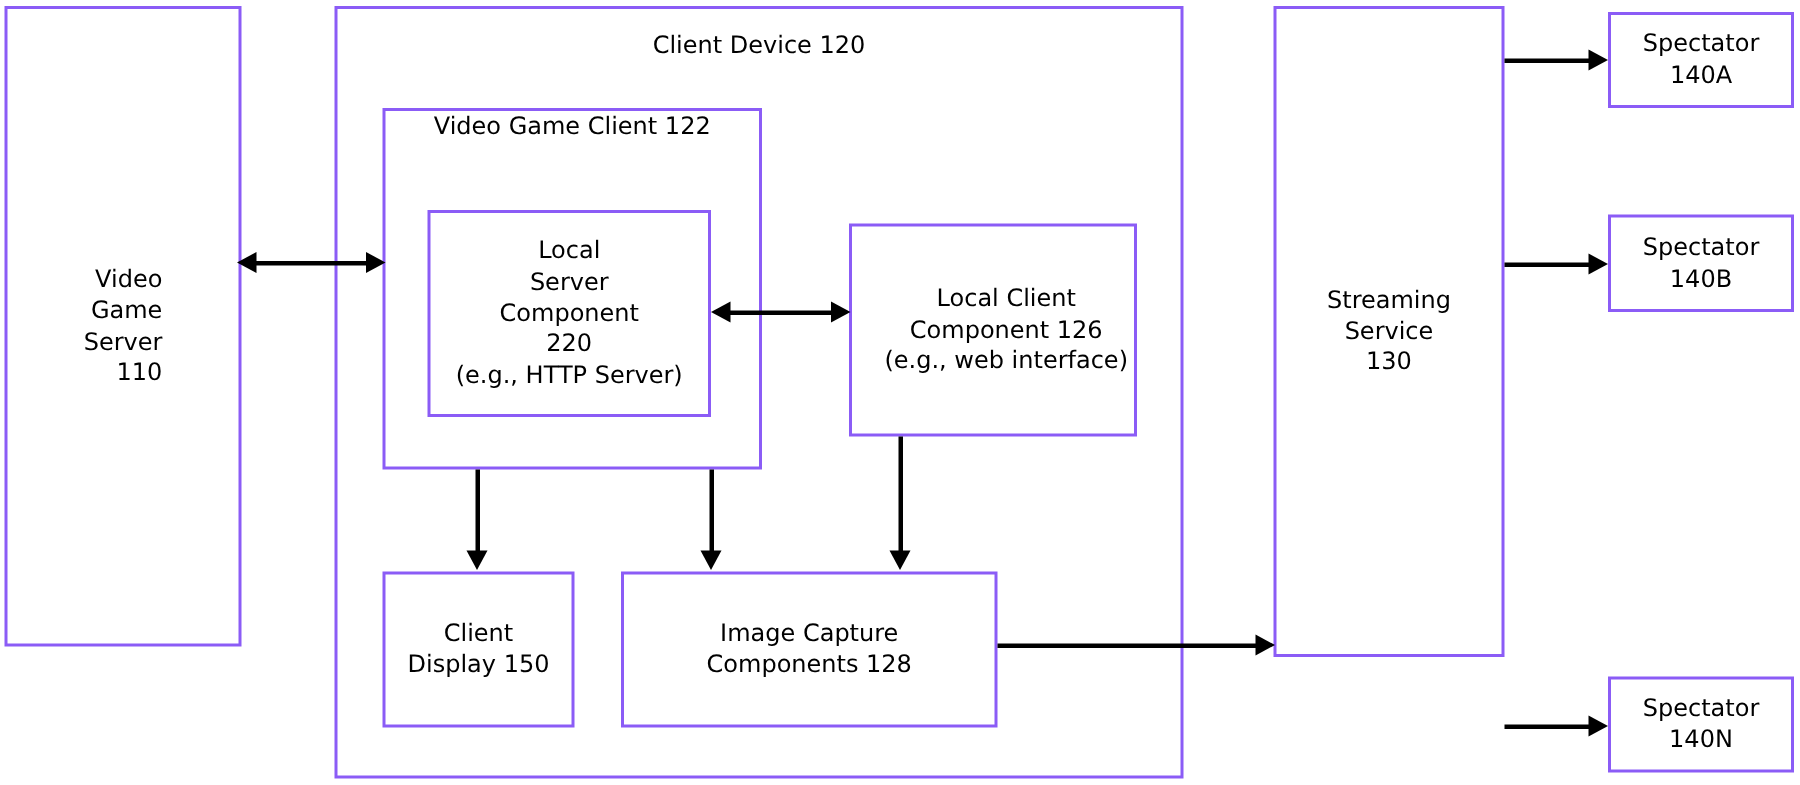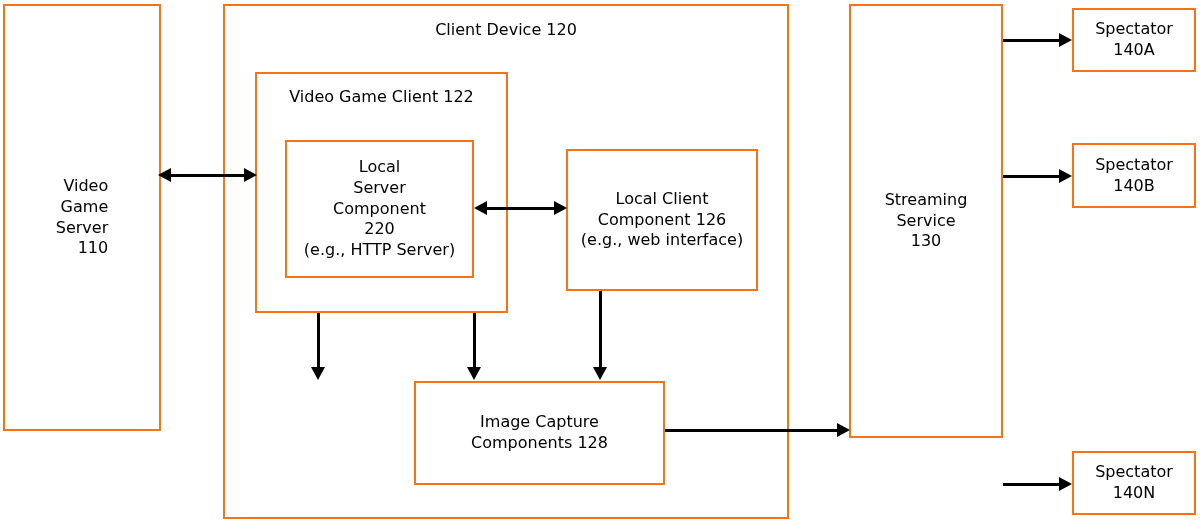--- a/index.html
+++ b/index.html
@@ -14,21 +14,21 @@
   #diagram {
     position: relative;
     width: 1200px;
     height: 523px;
     background: #ffffff;
     overflow: hidden;
   }
   .box {
     position: absolute;
     box-sizing: border-box;
-    border: 2px solid #f97316;
+    border: 2px solid #8b5cf6;
     background: #ffffff;
     display: flex;
     align-items: center;
     justify-content: center;
     text-align: center;
     color: #000000;
     line-height: 1.30;
   }
   .box.top-label {
     align-items: flex-start;
@@ -84,37 +84,41 @@
 Game
 Server
 110</span>
   </div>
 
   <div class="box container top-label" style="left:223px; top:4px; width:566px; height:515px;">
     <span class="label" style="margin-top:14px;">Client Device 120</span>
   </div>
 
   <div class="box container top-label" style="left:255px; top:72px; width:253px; height:241px;">
-    <span class="label" style="margin-top:13px;">Video Game Client 122</span>
+    <span class="label" style="">Video Game Client 122</span>
   </div>
 
   <div class="box" style="left:285px; top:140px; width:189px; height:138px;">
     <span class="label">Local
 Server
 Component
 220
 (e.g., HTTP Server)</span>
   </div>
 
-  <div class="box" style="left:566px; top:149px; width:192px; height:142px;">
+  <div class="box" style="left:566px; top:149px; width:192px; height:142px;justify-content:flex-end;">
     <span class="label">Local Client
 Component 126
 (e.g., web interface)</span>
   </div>
 
+  <div class="box" style="left:255px; top:381px; width:128px; height:104px;">
+    <span class="label">Client
+Display 150</span>
+  </div>
 
   <div class="box" style="left:414px; top:381px; width:251px; height:104px;">
     <span class="label">Image Capture
 Components 128</span>
   </div>
 
   <div class="box" style="left:849px; top:4px; width:154px; height:434px;">
     <span class="label">Streaming
 Service
 130</span>

